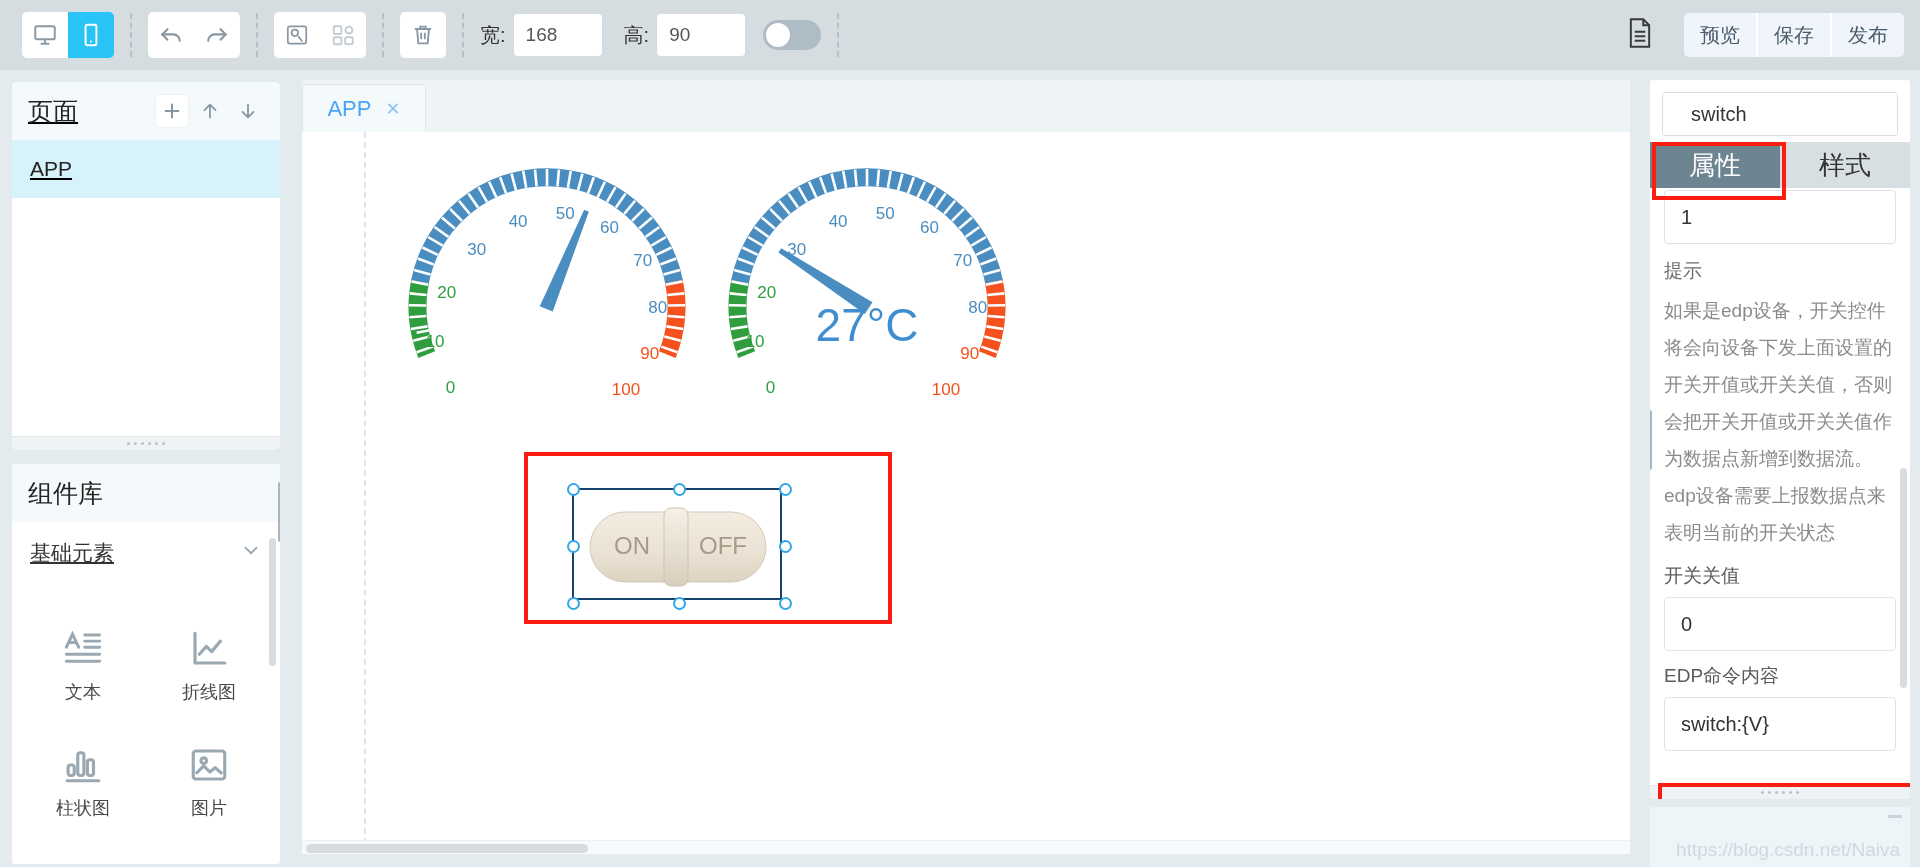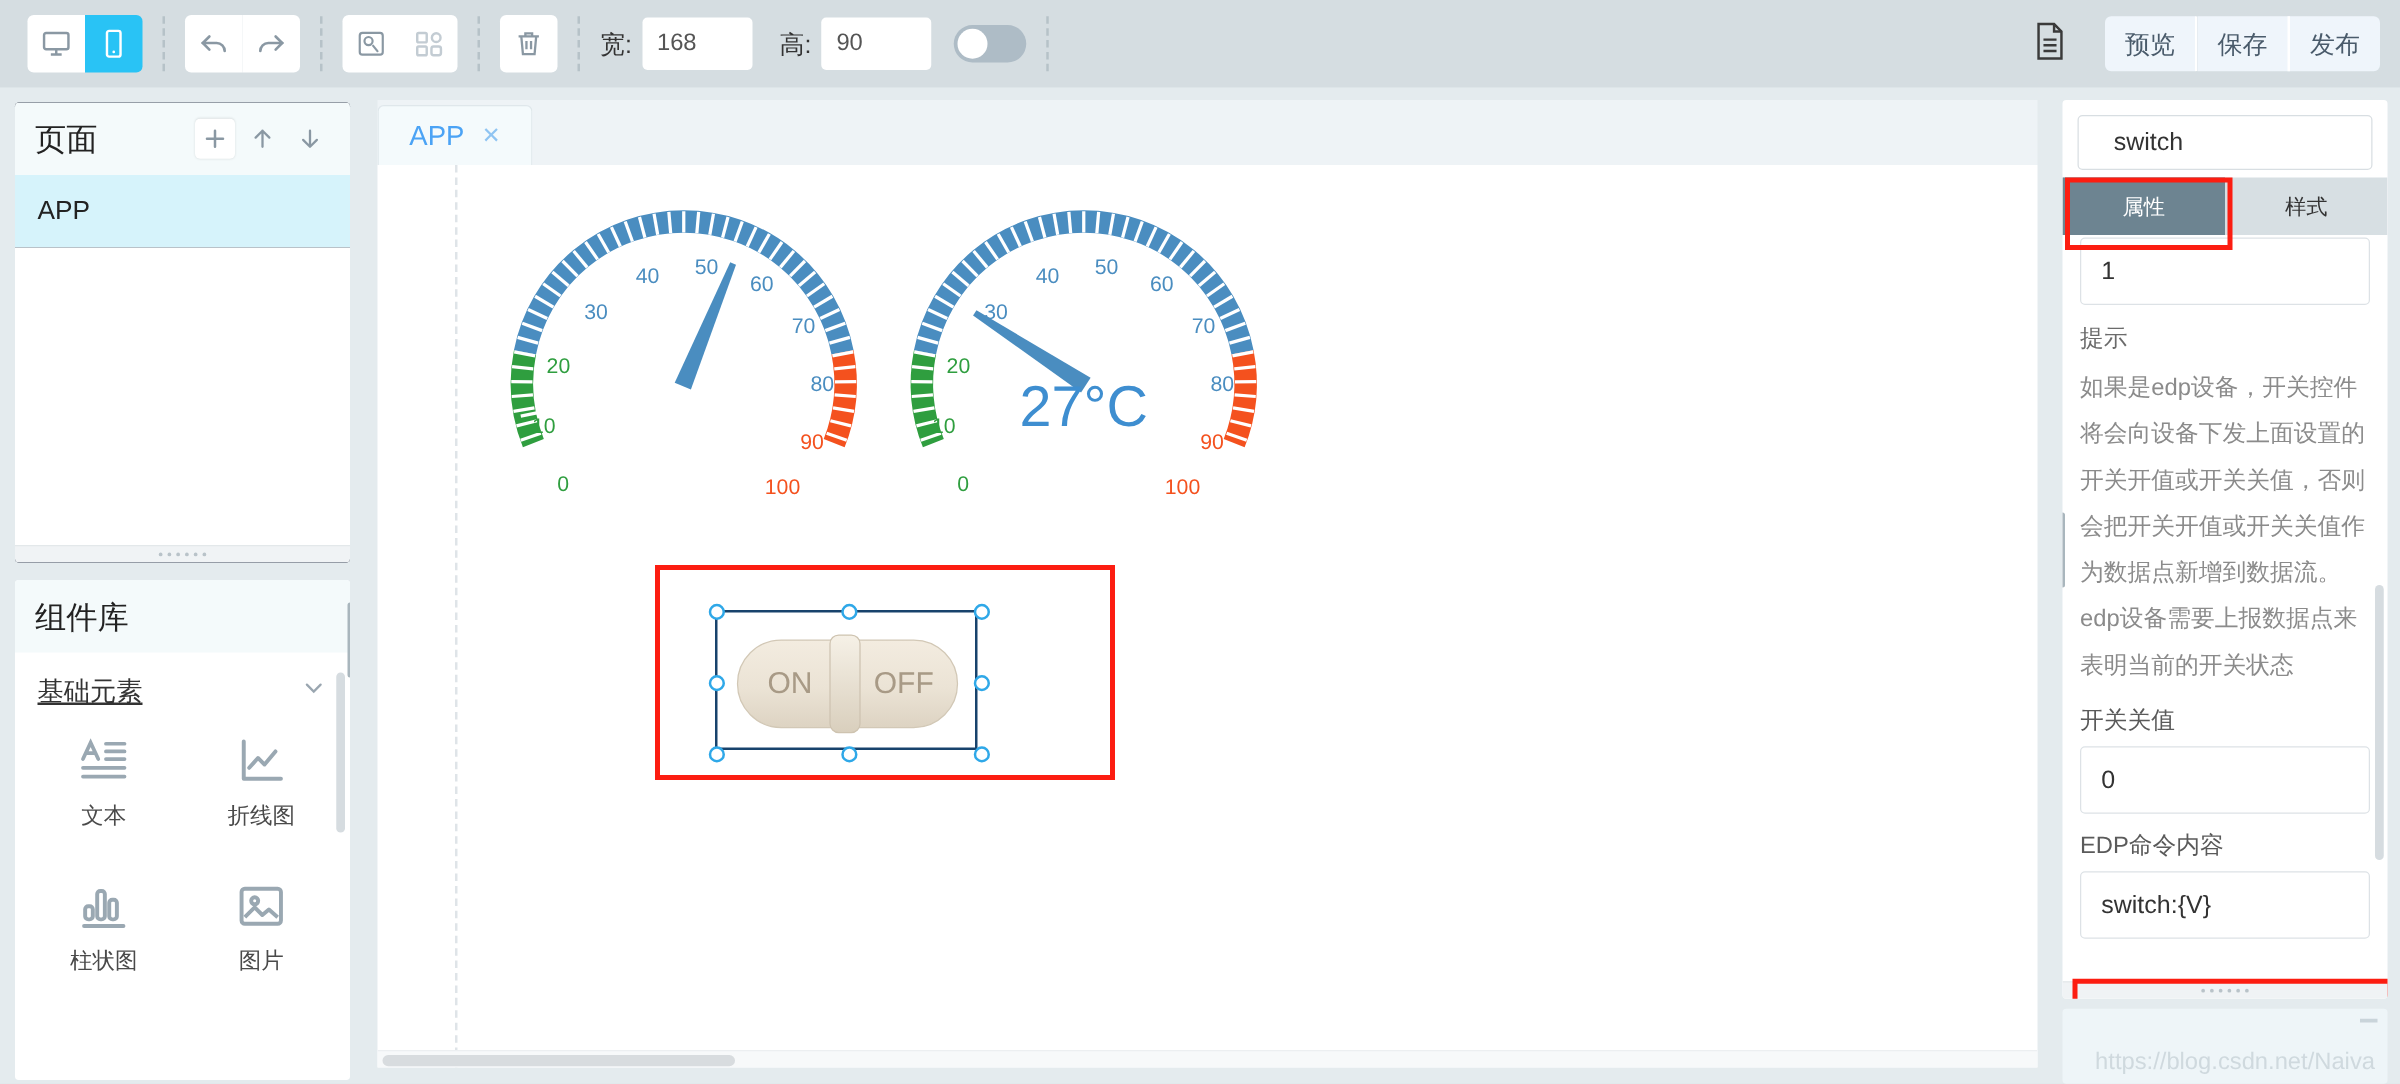--- a/index.html
+++ b/index.html
@@ -60,22 +60,22 @@
   .act-btn:last-child { border-right: none; border-radius: 0 5px 5px 0; }
   .act-btn:first-child { border-radius: 5px 0 0 5px; }
 
   
   .left-panel {
     position: absolute; left: 0; top: 70px; width: 292px; height: 797px;
     background: #e4ebee;
     padding: 12px;
   }
   .pages-card {
-    background: #0f172a; border-radius: 3px; height: 368px;
-    display: flex; flex-direction: column; overflow: hidden;
+    background: #c4b5fd; border-radius: 3px; height: 368px;
+    display: flex; flex-direction: column; overflow: hidden; text-decoration: underline;
   }
   .card-head {
     height: 58px; background: #f4fafb; display: flex; align-items: center;
     padding: 0 16px; flex-shrink: 0;
   }
   .card-title { font-size: 25px; color: #222; font-weight: normal; }
   .head-actions { margin-left: auto; display: flex; align-items: center; gap: 6px; }
   .hd-btn {
     width: 32px; height: 32px; display: flex; align-items: center; justify-content: center;
     cursor: pointer; color: #8a98a3; font-size: 25px; line-height: 1;
@@ -103,21 +103,21 @@
     height: 62px; display: flex; align-items: center; padding: 0 18px;
     font-size: 21px; color: #333; cursor: pointer; border-bottom: 1px solid #fff; text-decoration: underline;
   }
   .chev { margin-left: auto; color: #9aa6b0; }
   .comp-grid {
     display: grid; grid-template-columns: 1fr 1fr; padding: 4px 8px 0 8px;
     overflow: hidden; flex: 1;
   }
   .comp-cell {
     height: 116px; display: flex; flex-direction: column; align-items: center;
-    justify-content: flex-start; gap: 10px; cursor: pointer;
+    justify-content: flex-end; gap: 10px; cursor: pointer;
   }
   .comp-label { font-size: 18px; color: #4a4a4a; }
   .comp-scroll {
     position: absolute; right: 4px; top: 74px; width: 7px; height: 128px;
     background: #d6dce0; border-radius: 4px;
   }
   .collapse-tab {
     position: absolute; right: -12px; top: 18px; width: 14px; height: 60px;
     background: #a9b6bd; border-radius: 2px 0 0 2px;
     display: flex; align-items: center; justify-content: center;
@@ -194,21 +194,21 @@
   }
   .rp-name-wrap { padding: 12px 12px 6px 12px; }
   .rp-name {
     width: 100%; height: 44px; border: 1px solid #d8dee2; border-radius: 4px;
     font-size: 20px; color: #333; padding: 0 28px; outline: none;
     font-family: "Liberation Sans", sans-serif;
   }
   .rp-tabs { display: flex; height: 46px; background: #d7dfe3; position: relative; }
   .rp-tab {
     flex: 1; display: flex; align-items: center; justify-content: center;
-    font-size: 17px; color: #333; cursor: pointer;
+    font-size: 26px; color: #333; cursor: pointer;
   }
   .rp-tab.active { background: #6d8491; color: #fff; }
   .rp-body { flex: 1; overflow: hidden; padding: 0 14px; position: relative; }
   .fld-label { font-size: 19px; color: #5a5a5a; margin: 12px 0 8px 0; }
   .fld-input {
     width: 100%; height: 54px; border: 1px solid #dde2e6; border-radius: 4px;
     font-size: 20px; color: #333; padding: 0 16px; outline: none;
     font-family: "Liberation Sans", sans-serif;
   }
   .tip-title { font-size: 19px; color: #6b6b6b; margin: 14px 0 8px 0; }

